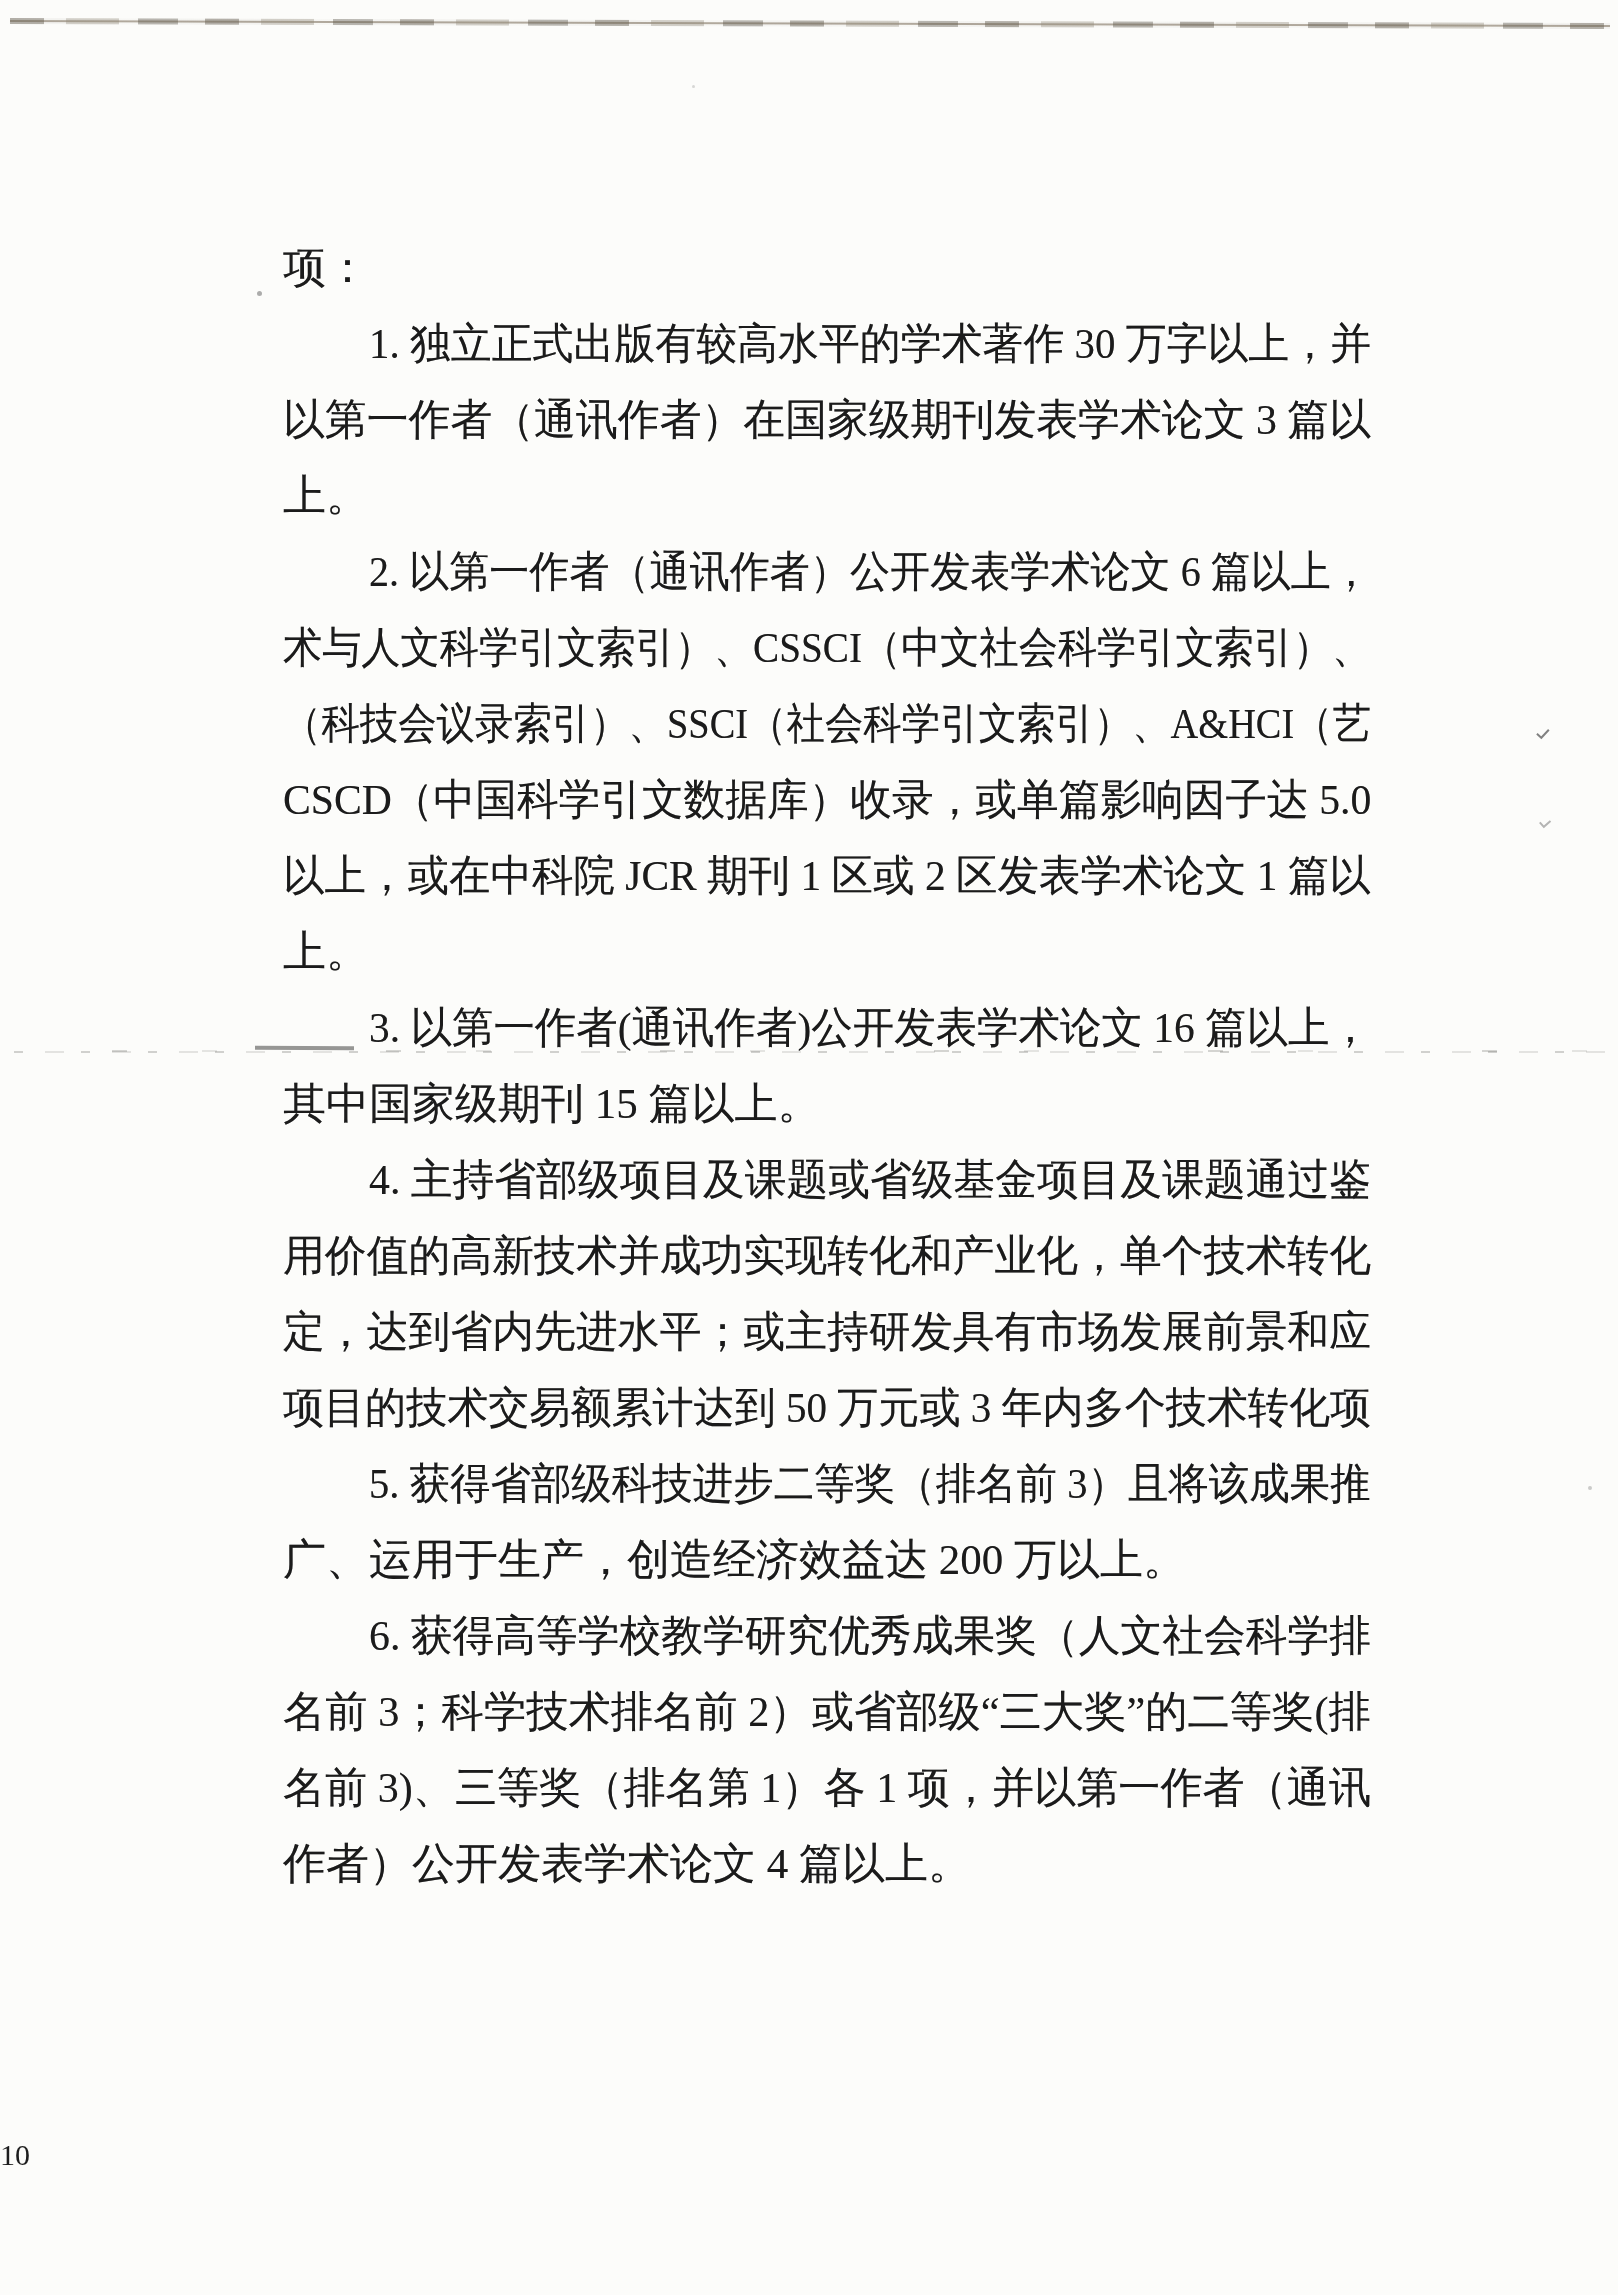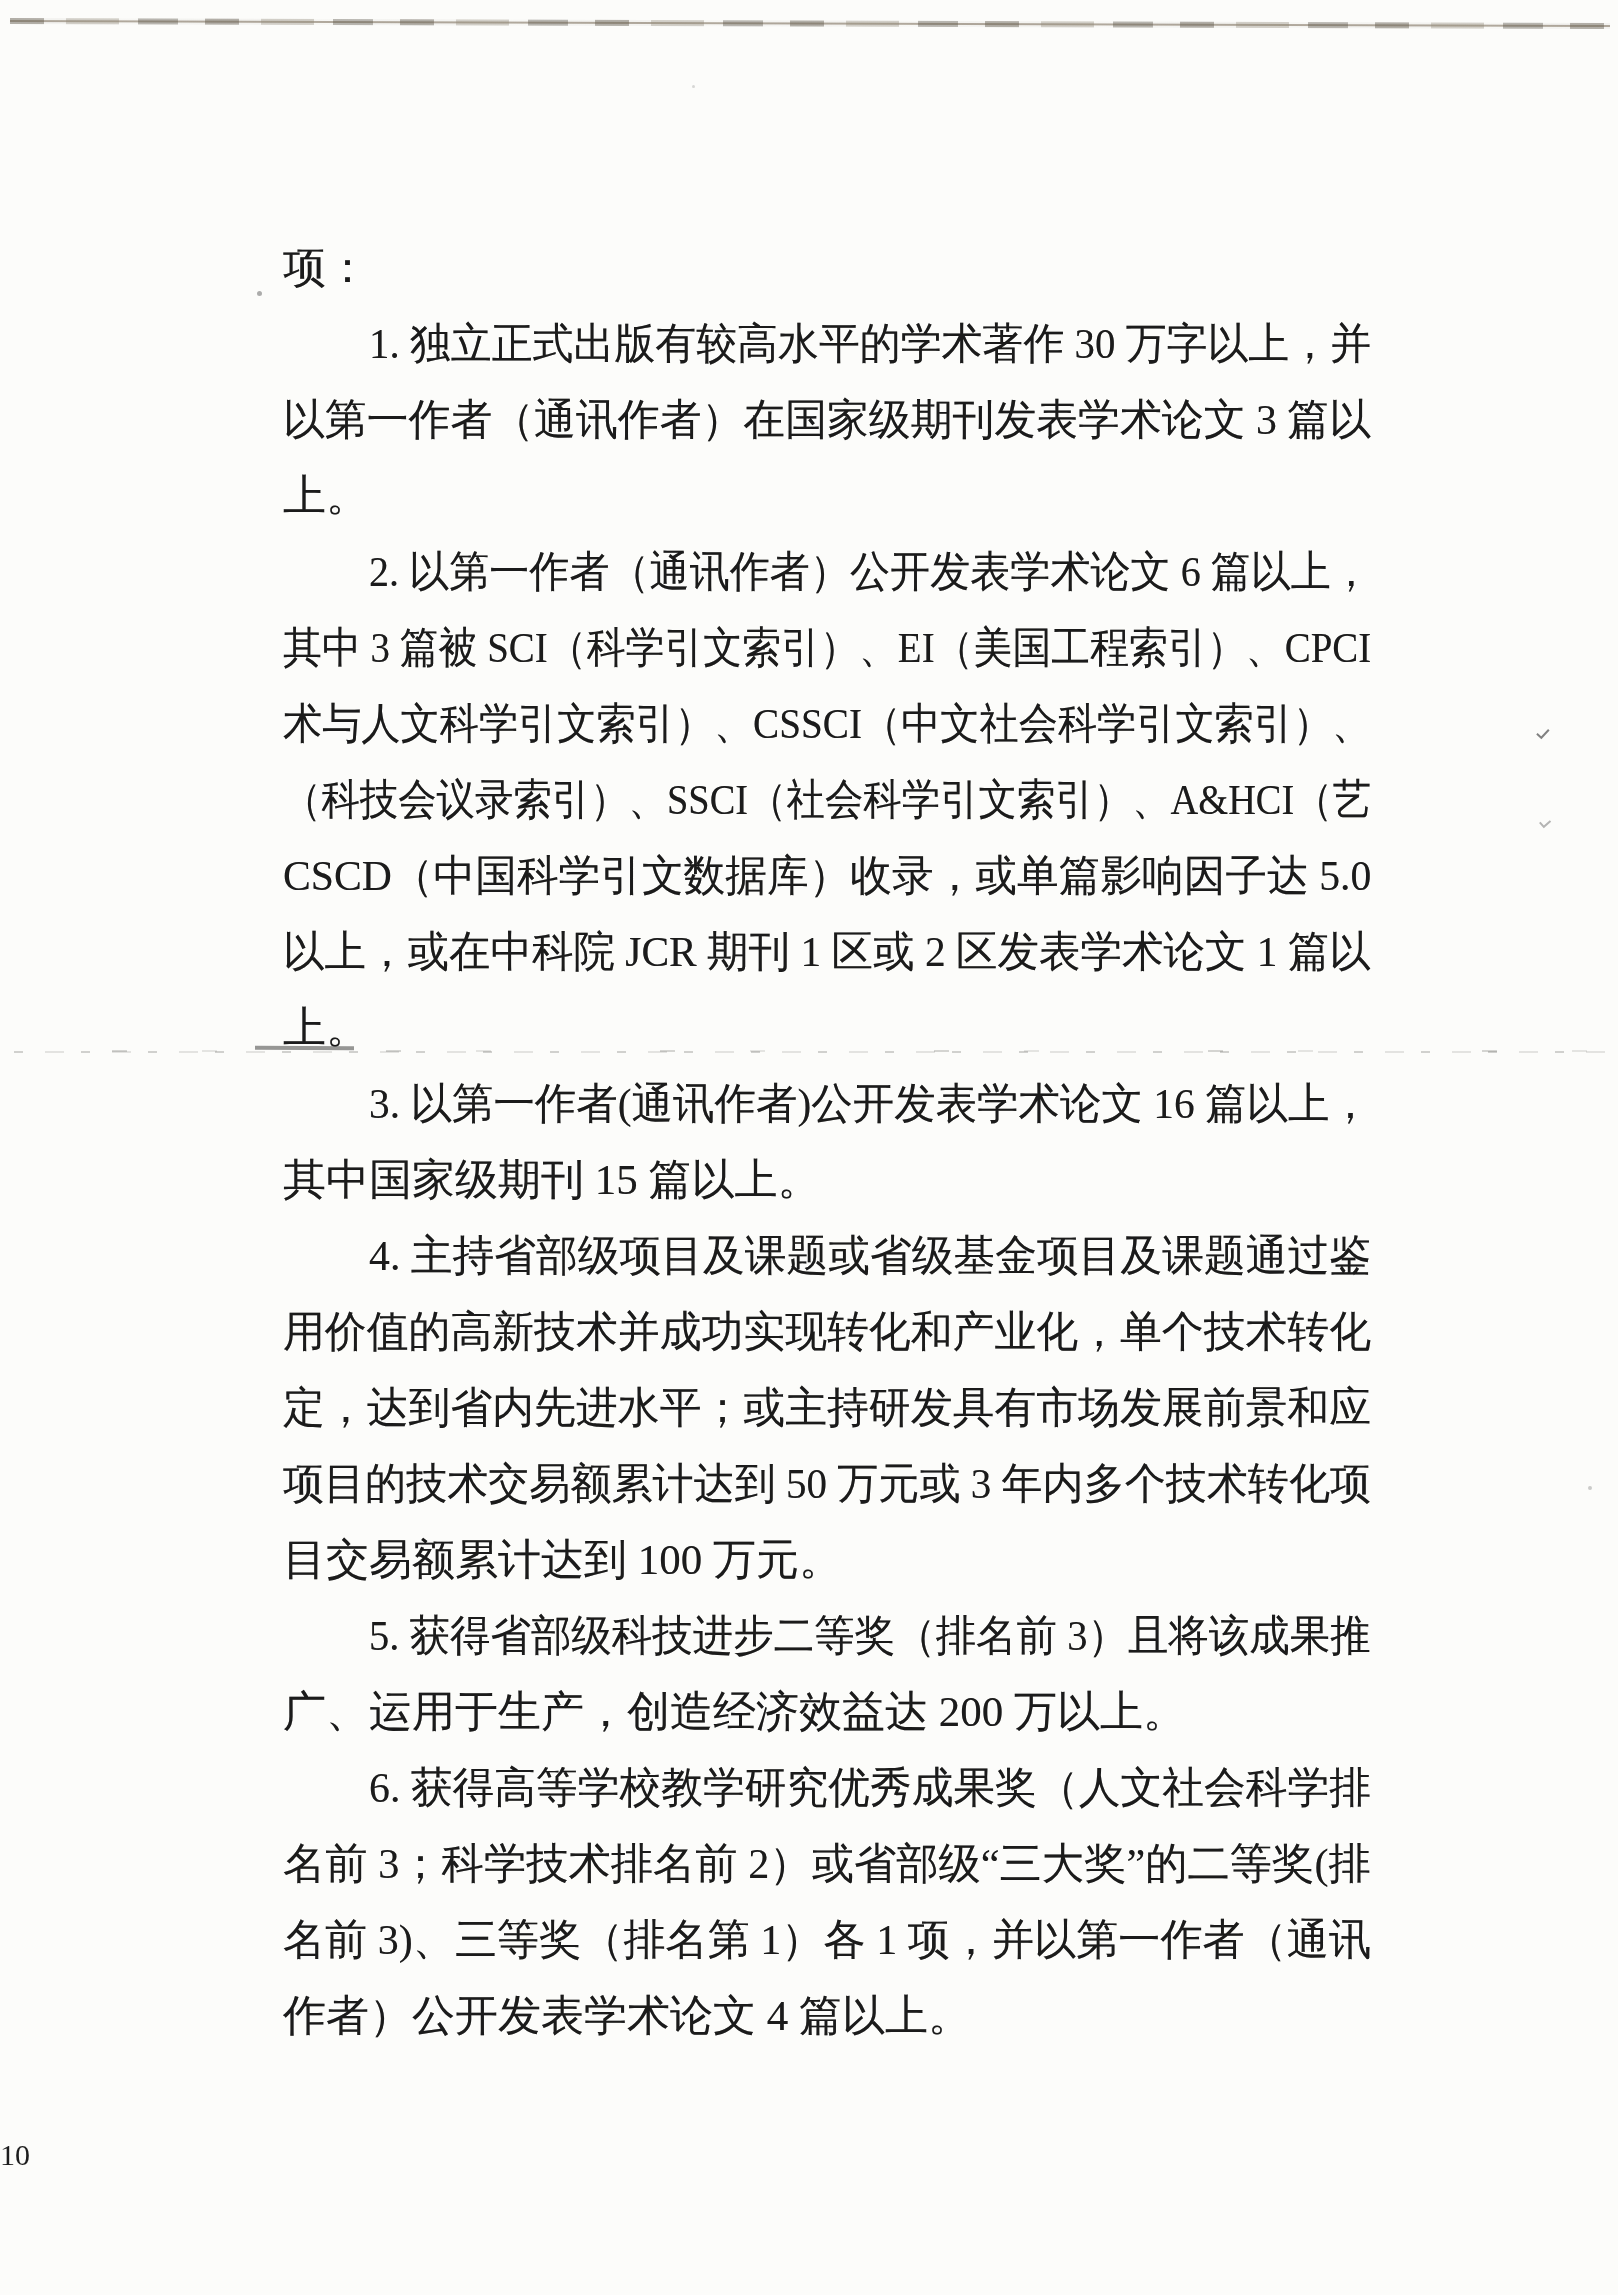--- a/index.html
+++ b/index.html
@@ -120,33 +120,31 @@
   <div class="speck spk3"></div>
   <div class="speck dot spk4"></div>
   <div class="speck dot spk5"></div>
 
   <div class="textblock">
     <div class="line plain"><span class="line-text">项：</span></div>
     <div class="line indent fill"><span class="line-text" style="transform: scaleX(0.951144);">1. 独立正式出版有较高水平的学术著作 30 万字以上，并</span></div>
     <div class="line fill"><span class="line-text" style="transform: scaleX(0.973193);">以第一作者（通讯作者）在国家级期刊发表学术论文 3 篇以</span></div>
     <div class="line plain"><span class="line-text">上。</span></div>
     <div class="line indent fill"><span class="line-text" style="transform: scaleX(0.932121);">2. 以第一作者（通讯作者）公开发表学术论文 6 篇以上，</span></div>
-    <div class="line fill"><span class="line-text" style="transform: scaleX(0.904659);">其中 3 篇被 SCI（科学引文索引）、EI（美国工程索引）、CPCI</span></div>
     <div class="line fill"><span class="line-text" style="transform: scaleX(0.911075);">术与人文科学引文索引）、CSSCI（中文社会科学引文索引）、</span></div>
     <div class="line fill"><span class="line-text" style="transform: scaleX(0.893048);">（科技会议录索引）、SSCI（社会科学引文索引）、A&amp;HCI（艺</span></div>
     <div class="line fill"><span class="line-text" style="transform: scaleX(0.96924);">CSCD（中国科学引文数据库）收录，或单篇影响因子达 5.0</span></div>
     <div class="line fill"><span class="line-text" style="transform: scaleX(0.96476);">以上，或在中科院 JCR 期刊 1 区或 2 区发表学术论文 1 篇以</span></div>
     <div class="line plain"><span class="line-text">上。</span></div>
     <div class="line indent fill"><span class="line-text" style="transform: scaleX(0.964263);">3. 以第一作者(通讯作者)公开发表学术论文 16 篇以上，</span></div>
     <div class="line plain"><span class="line-text">其中国家级期刊 15 篇以上。</span></div>
     <div class="line indent fill"><span class="line-text" style="transform: scaleX(0.97096);">4. 主持省部级项目及课题或省级基金项目及课题通过鉴</span></div>
     <div class="line fill"><span class="line-text" style="transform: scaleX(0.973193);">用价值的高新技术并成功实现转化和产业化，单个技术转化</span></div>
     <div class="line fill"><span class="line-text" style="transform: scaleX(0.973193);">定，达到省内先进水平；或主持研发具有市场发展前景和应</span></div>
     <div class="line fill"><span class="line-text" style="transform: scaleX(0.954831);">项目的技术交易额累计达到 50 万元或 3 年内多个技术转化项</span></div>
-    <div class="line plain"><span class="line-text">目交易额累计达到 100 万元。</span></div>
     <div class="line indent fill"><span class="line-text" style="transform: scaleX(0.941248);">5. 获得省部级科技进步二等奖（排名前 3）且将该成果推</span></div>
     <div class="line plain"><span class="line-text">广、运用于生产，创造经济效益达 200 万以上。</span></div>
     <div class="line indent fill"><span class="line-text" style="transform: scaleX(0.97096);">6. 获得高等学校教学研究优秀成果奖（人文社会科学排</span></div>
     <div class="line fill"><span class="line-text" style="transform: scaleX(0.98351);">名前 3；科学技术排名前 2）或省部级“三大奖”的二等奖(排</span></div>
     <div class="line fill"><span class="line-text" style="transform: scaleX(0.979472);">名前 3)、三等奖（排名第 1）各 1 项，并以第一作者（通讯</span></div>
     <div class="line plain"><span class="line-text">作者）公开发表学术论文 4 篇以上。</span></div>
   </div>
 
   <div class="page-number">10</div>
 

